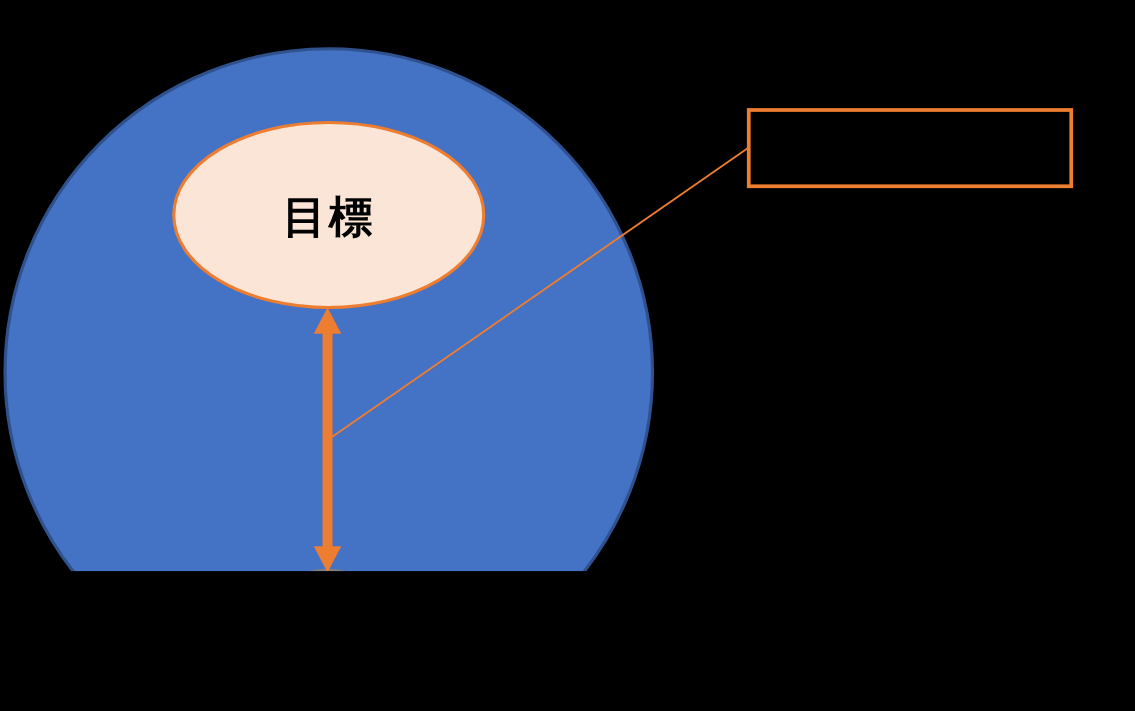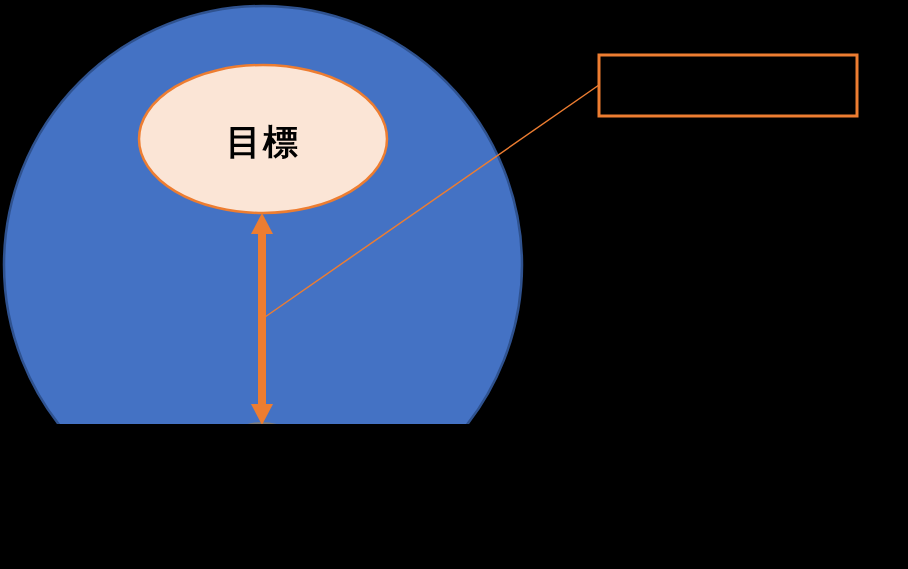--- a/index.html
+++ b/index.html
@@ -7,20 +7,21 @@
     padding: 0;
     background: #000000;
   }
   .stage {
     position: relative;
     width: 908px;
     height: 424px;
     background: #000000;
     overflow: hidden;
     font-family: "Liberation Sans", "DejaVu Sans", sans-serif;
+    margin-top: 33px;
   }
   svg { display: block; }
   .goal-text {
     font-family: "Liberation Sans", "DejaVu Sans", sans-serif;
     font-size: 35px;
     font-weight: 600;
     letter-spacing: 2px;
   }
   .callout-text {
     font-family: "Liberation Sans", "DejaVu Sans", sans-serif;

